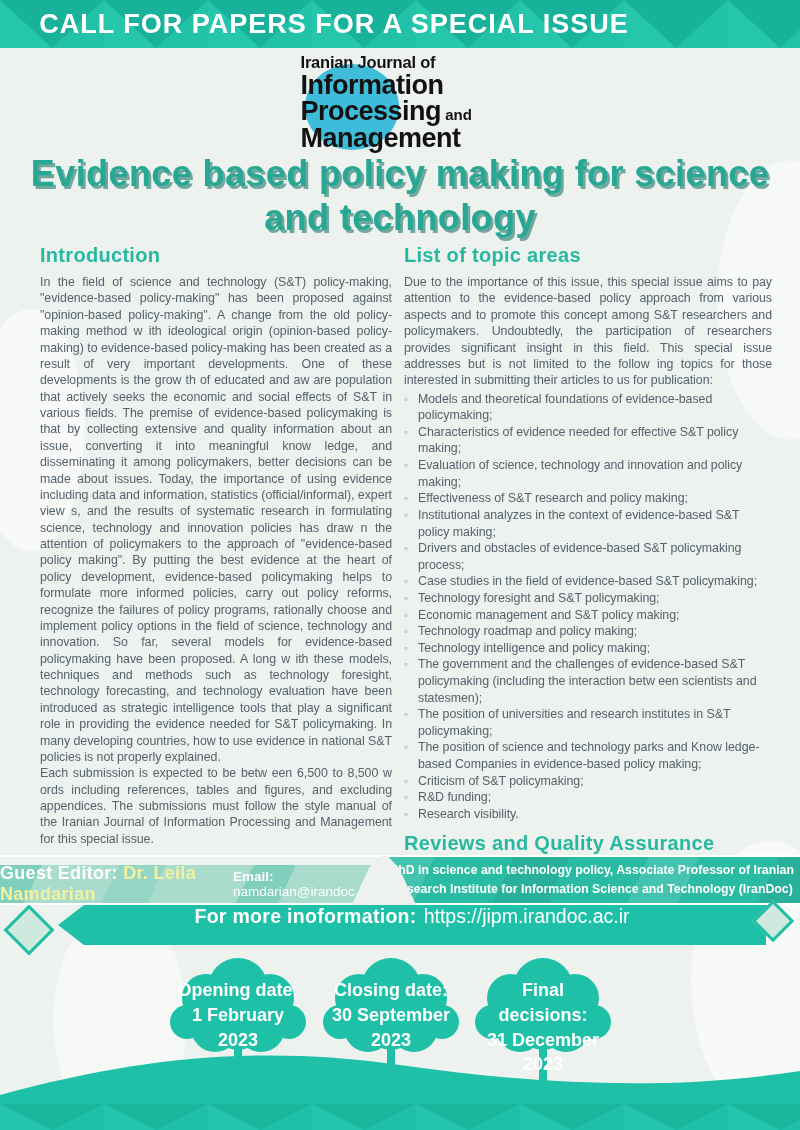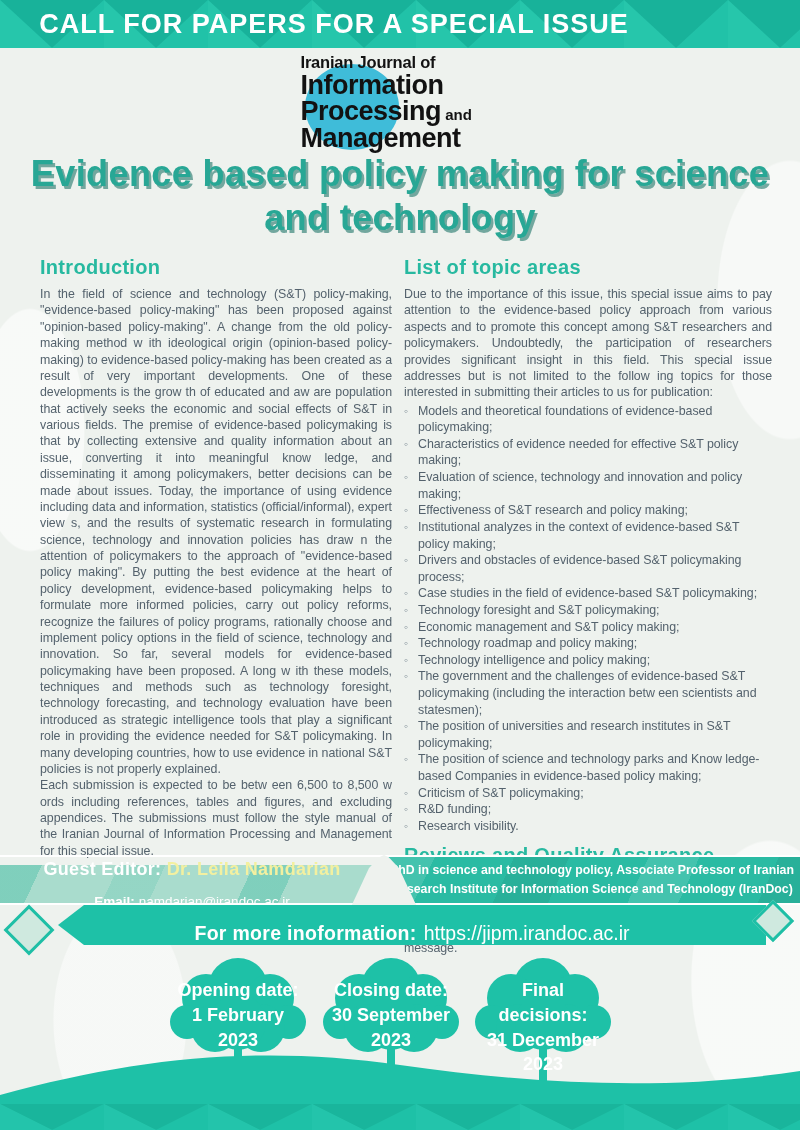--- a/index.html
+++ b/index.html
@@ -30,21 +30,21 @@
   .logo-l2,.logo-l3,.logo-l4{ font-size:27px; font-weight:bold; line-height:.98; letter-spacing:-.5px; }
   .logo-and{ font-size:15px; font-weight:bold; letter-spacing:0; }
   
   .main-title{
     position:absolute; top:152px; left:0; width:800px; text-align:center;
     color:#28a795; font-weight:bold; font-size:36px; line-height:1.22; letter-spacing:.4px;
     text-shadow:2.5px 2.5px 0 rgba(13,106,92,.55);
   }
   
   .columns{
-    position:absolute; top:256px; left:40px; width:732px;
+    position:absolute; top:244px; left:40px; width:732px;
     display:grid; grid-template-columns:352px 1fr; column-gap:16px;gap:12px;
   }
   .sec-heading{ color:#27b9a0; font-size:20px; font-weight:bold; letter-spacing:.3px; margin-bottom:7px; }
   .sec-heading.gap{ margin-top:10px; }
   .body-text{
     color:#54626d; font-size:12.4px; line-height:1.32; text-align:justify; letter-spacing:-.05px;
   }
   .topics-list{ list-style:none; margin-top:2px; }
   .topics-list li{
     position:relative; padding-left:14px; color:#54626d; font-size:12.4px; line-height:1.34;
@@ -52,41 +52,41 @@
   }
   .topics-list li::before{
     content:"\25E6"; position:absolute; left:0; top:0; color:#7d8c96; font-size:12px;
   }
   
   .guest-band{ position:absolute; top:855px; left:0; width:800px; height:50px; display:flex;
     border-top:2px solid #ffffff; border-bottom:2px solid #ffffff; }
   .ge-left{
     flex:0 0 48%; background:#a9dccd;
     background-image:repeating-linear-gradient(115deg, rgba(32,178,150,.30) 0 38px, rgba(32,178,150,0) 38px 108px, rgba(32,178,150,.15) 108px 150px, rgba(32,178,150,0) 150px 230px);
-    display:flex; flex-direction:column; justify-content:center; align-items:center; gap:14px;margin-top:8px;
+    display:flex; flex-direction:row; justify-content:center; align-items:center; gap:14px;margin-top:8px;
   }
   .ge-line1{ font-size:18px; font-weight:bold; color:#fff; letter-spacing:.3px; }
   .ge-name{ color:#f3f0a0; }
   .ge-line2{ font-size:13.5px; color:#fff; }
   .ge-line2 .lbl{ font-weight:bold; }
   .ge-right{
     flex:1; background:#2abba3;
     background-image:repeating-linear-gradient(115deg, rgba(255,255,255,.12) 0 46px, rgba(255,255,255,0) 46px 118px, rgba(0,0,0,.06) 118px 168px, rgba(0,0,0,0) 168px 240px);
     display:flex; flex-direction:column; justify-content:center; align-items:center;
     color:#fff; font-size:12.3px; font-weight:bold; line-height:1.55; text-align:center;
   }
   .ge-notch{
     position:absolute; left:calc(48% - 34px); top:-2px; width:68px; height:54px; background:#eef2ee;
     clip-path:polygon(0 100%, 28% 24%, 43% 4%, 50% 0, 57% 4%, 72% 24%, 100% 100%);
   }
   
   .info-band{
     position:absolute; top:905px; left:58px; width:708px; height:40px; background:#1ec1a7;
     clip-path:polygon(0 50%, 26px 0, 100% 0, 100% 100%, 26px 100%);
-    display:flex; align-items:flex-end; justify-content:center; gap:7px; color:#fff;
+    display:flex; align-items:flex-start; justify-content:center; gap:7px; color:#fff;
   }
   .info-label{ font-size:19.5px; font-weight:bold; letter-spacing:.3px; }
   .info-url{ font-size:19.5px; }
   .diamond{
     position:absolute; background:#cfe9df; border:3px solid #1ebfa6; transform:rotate(45deg);
   }
   .diamond.left{ left:11px; top:912px; width:36px; height:36px; }
   .diamond.right{ left:758px; top:906px; width:30px; height:30px; }
   
   .tree{ position:absolute; top:956px; width:136px; height:140px; }

